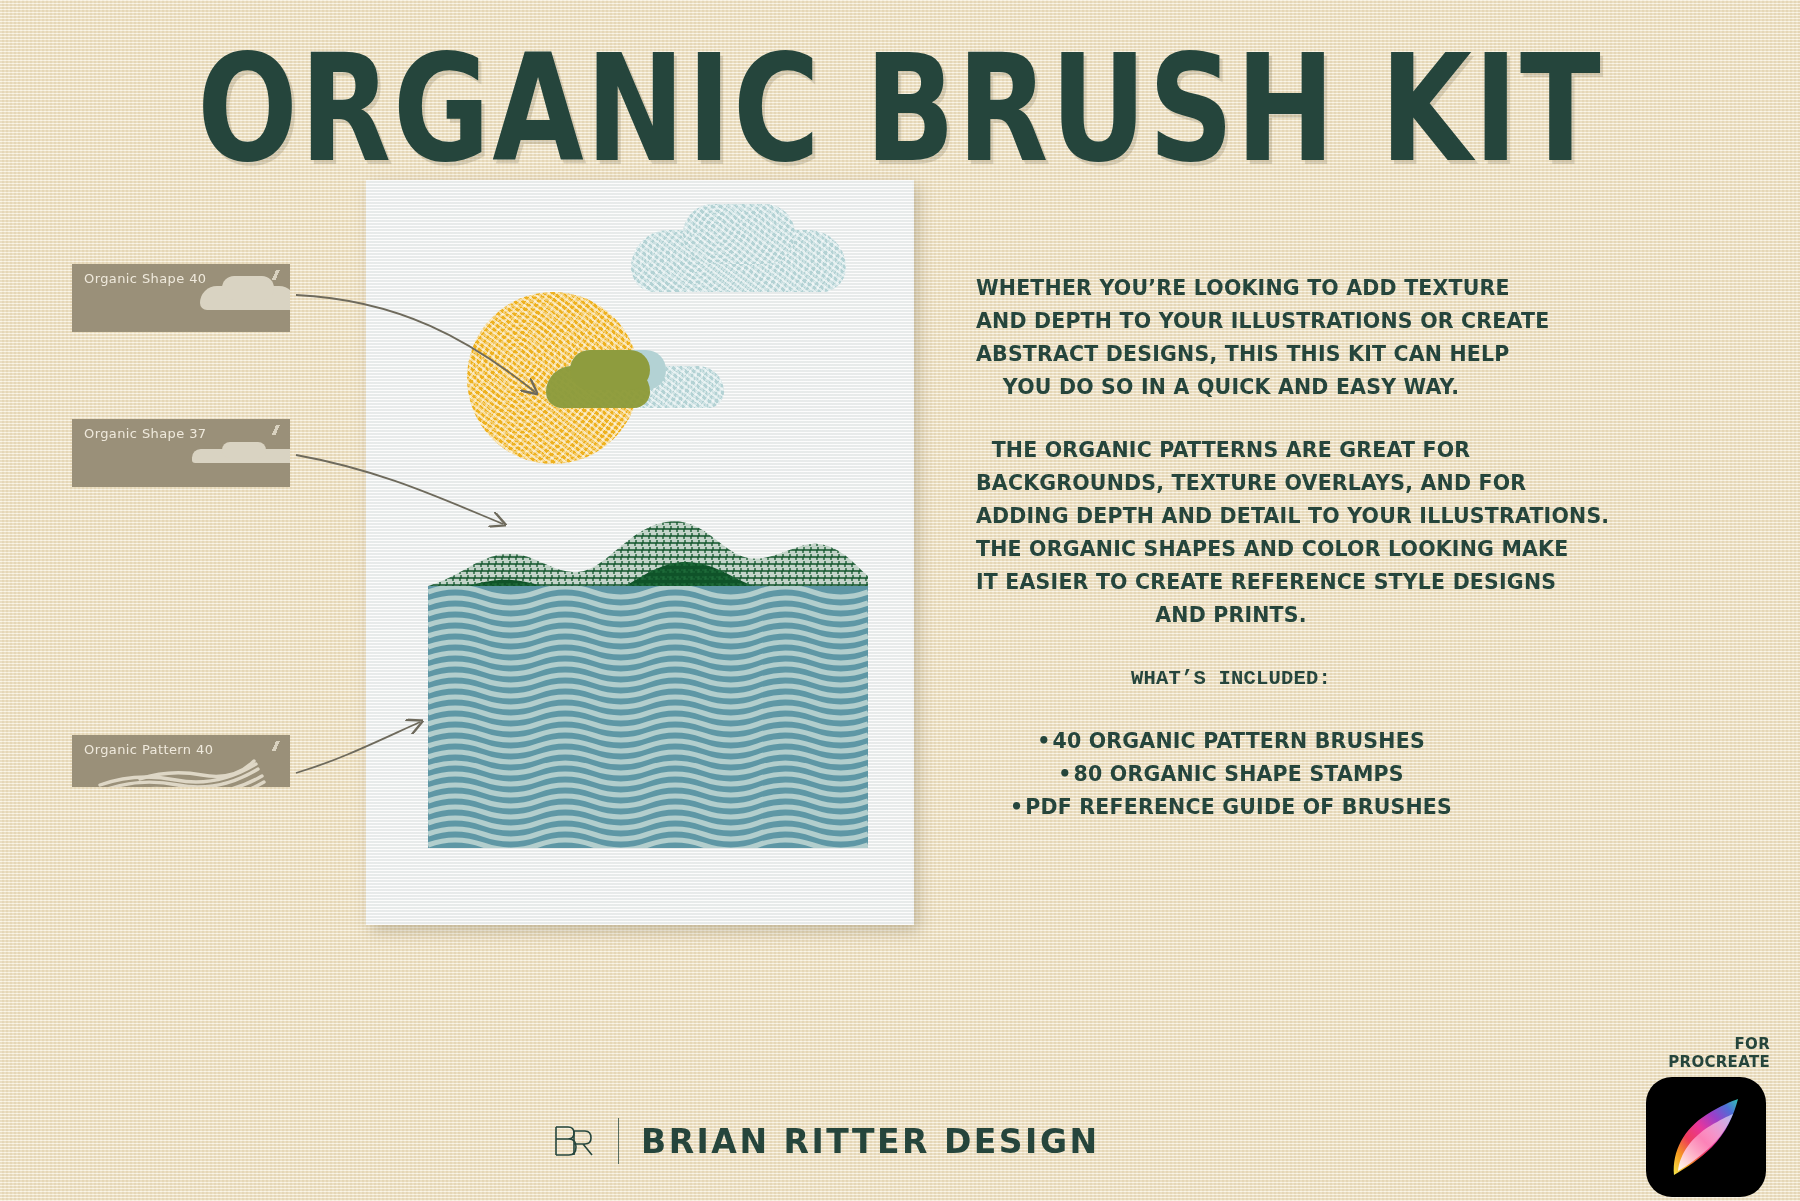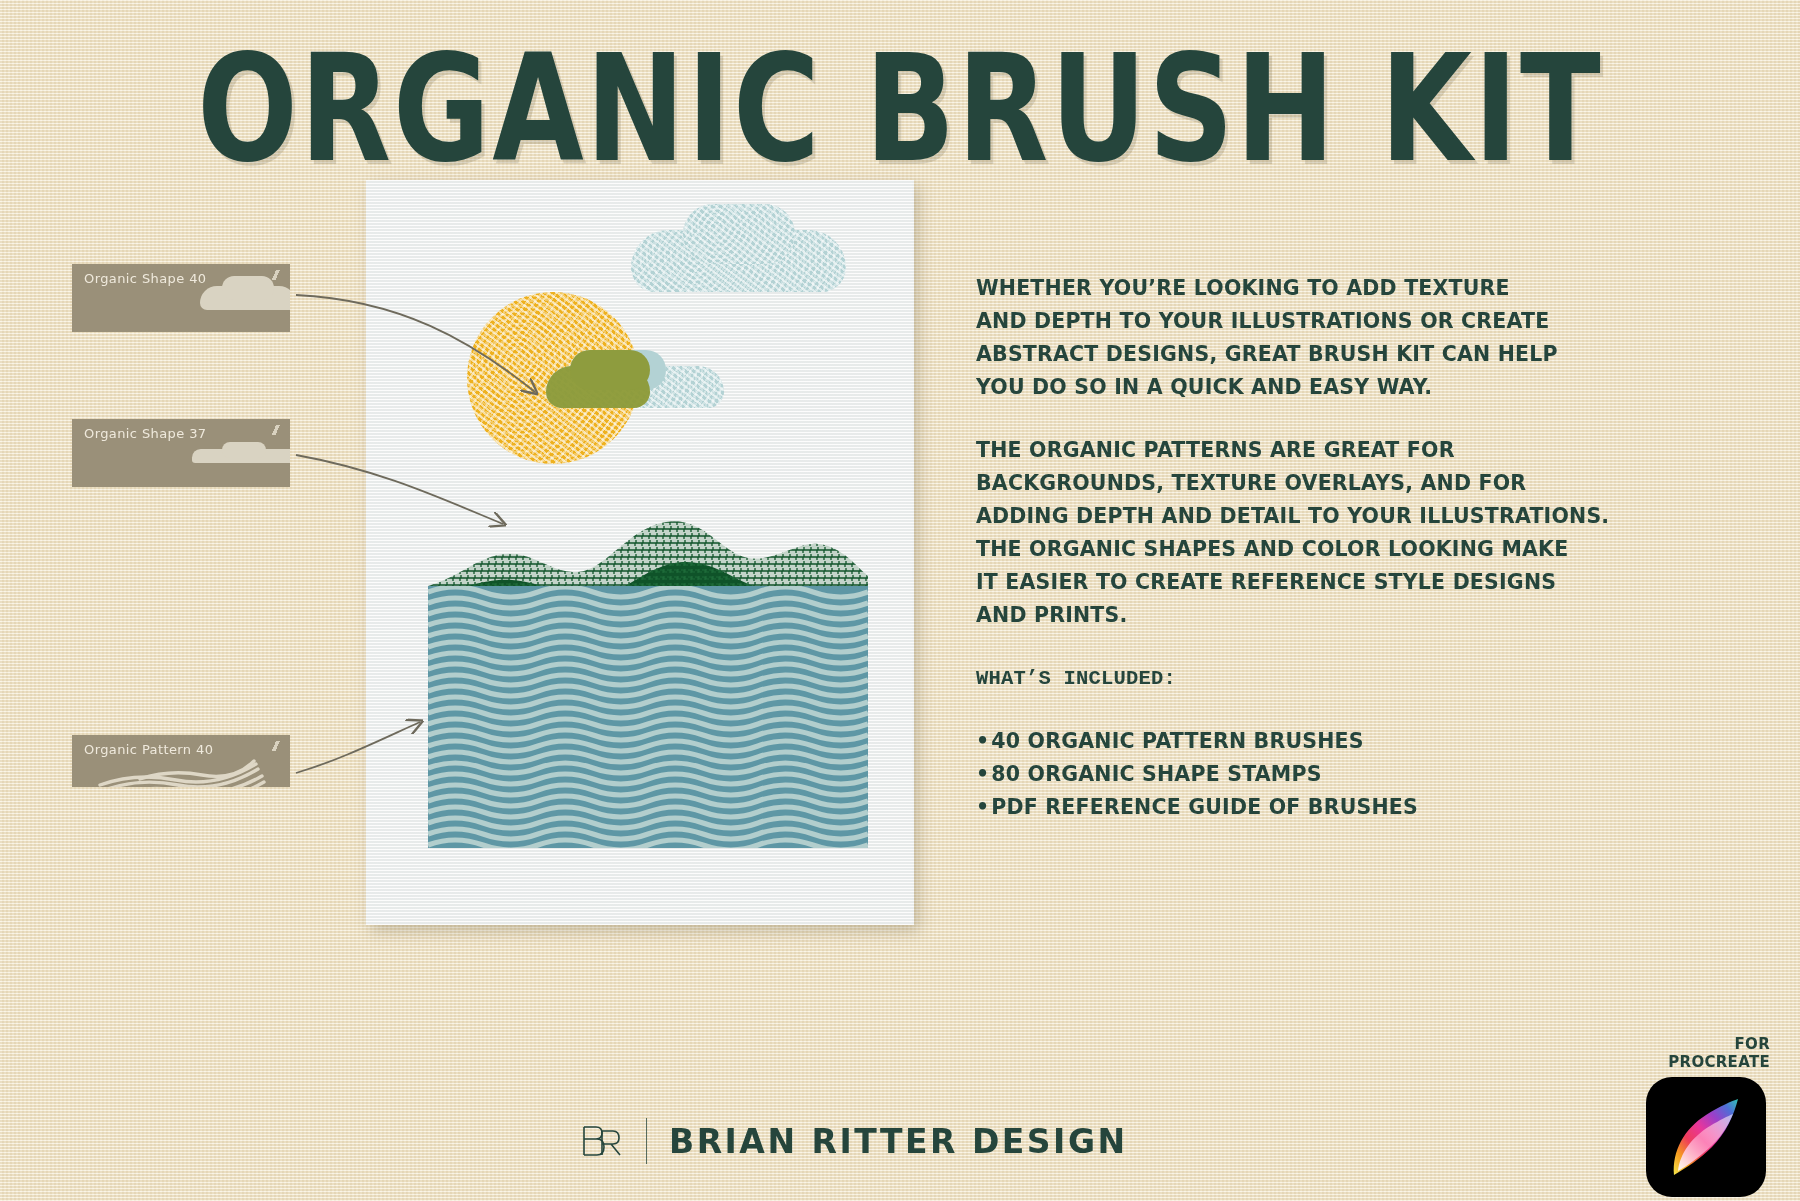--- a/index.html
+++ b/index.html
@@ -169,32 +169,33 @@
     position: absolute;
     left: 976px;
     top: 272px;
     width: 510px;
     color: #25453c;
     font-family: "DejaVu Sans", sans-serif;
     font-weight: 700;
     font-size: 20.5px;
     line-height: 33px;
     letter-spacing: .2px;
+    text-align: center;
   }
   #copy p { margin-bottom: 30px; }
   #copy .line { display: block; white-space: nowrap; }
   #copy ul { list-style: none; }
   #copy li { white-space: nowrap; }
   #copy li::before { content: "\2022"; margin-right: 2px; }
   #incl-head { margin-bottom: 0; font-family: Liberation Mono, monospace; }
 
   
   #footer {
     position: absolute;
-    left: 580px; top: 1118px;
+    left: 552px; top: 1118px;
     display: flex; align-items: center; gap: 22px;
   }
   #brand-mark { width: 44px; height: 40px; }
   #divider { width: 1px; height: 46px; background: #25453c; opacity: .75; }
   #brand-name {
     font-family: "DejaVu Sans", sans-serif;
     font-weight: 700;
     font-size: 33px;
     letter-spacing: 2.5px;
     color: #25453c;
@@ -322,21 +323,21 @@
       <path d="M296 295 C 400 300, 470 340, 535 392"></path>
       <path d="M296 455 C 380 470, 440 498, 503 524"></path>
       <path d="M296 773 C 340 760, 380 740, 420 722"></path>
     </g>
   </svg>
 
   <div id="copy">
     <p>
       <span class="line">WHETHER YOU’RE LOOKING TO ADD TEXTURE</span>
       <span class="line">AND DEPTH TO YOUR ILLUSTRATIONS OR CREATE</span>
-      <span class="line">ABSTRACT DESIGNS, GREAT BRUSH KIT CAN HELP</span>
+      <span class="line">ABSTRACT DESIGNS, THIS THIS KIT CAN HELP</span>
       <span class="line">YOU DO SO IN A QUICK AND EASY WAY.</span>
     </p>
     <p>
       <span class="line">THE ORGANIC PATTERNS ARE GREAT FOR</span>
       <span class="line">BACKGROUNDS, TEXTURE OVERLAYS, AND FOR</span>
       <span class="line">ADDING DEPTH AND DETAIL TO YOUR ILLUSTRATIONS.</span>
       <span class="line">THE ORGANIC SHAPES AND COLOR LOOKING MAKE</span>
       <span class="line">IT EASIER TO CREATE REFERENCE STYLE DESIGNS</span>
       <span class="line">AND PRINTS.</span>
     </p>

